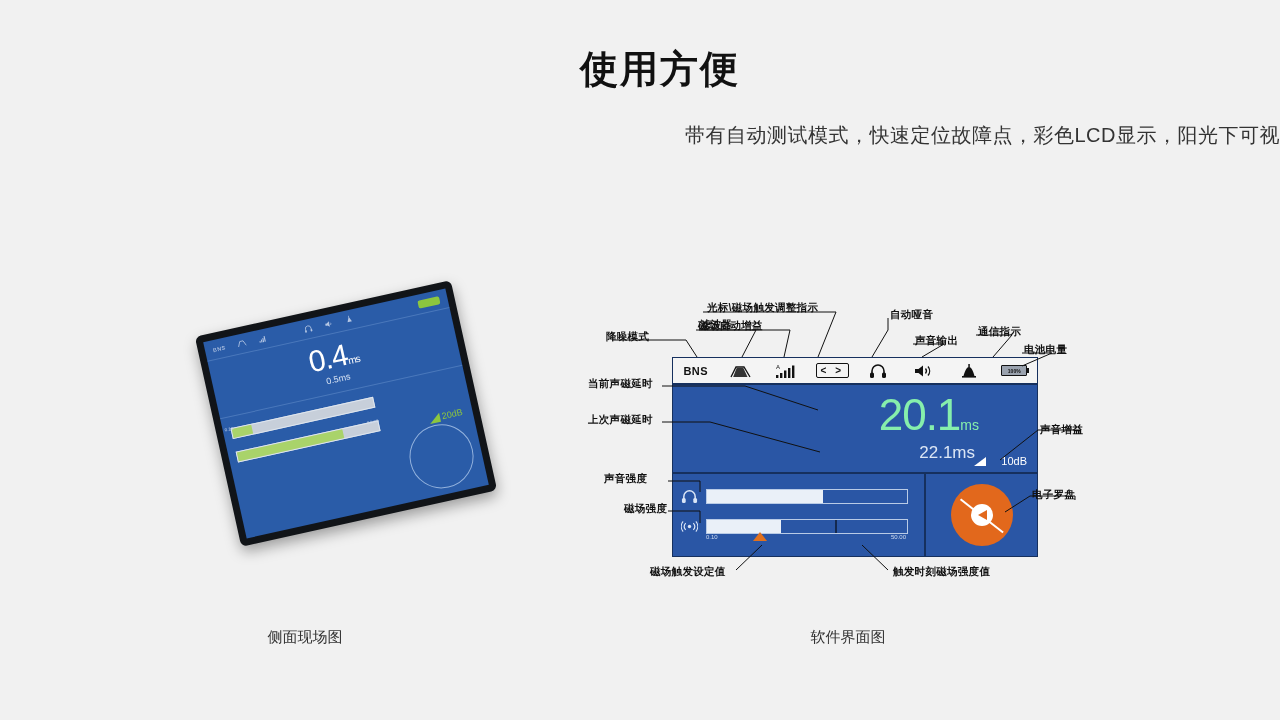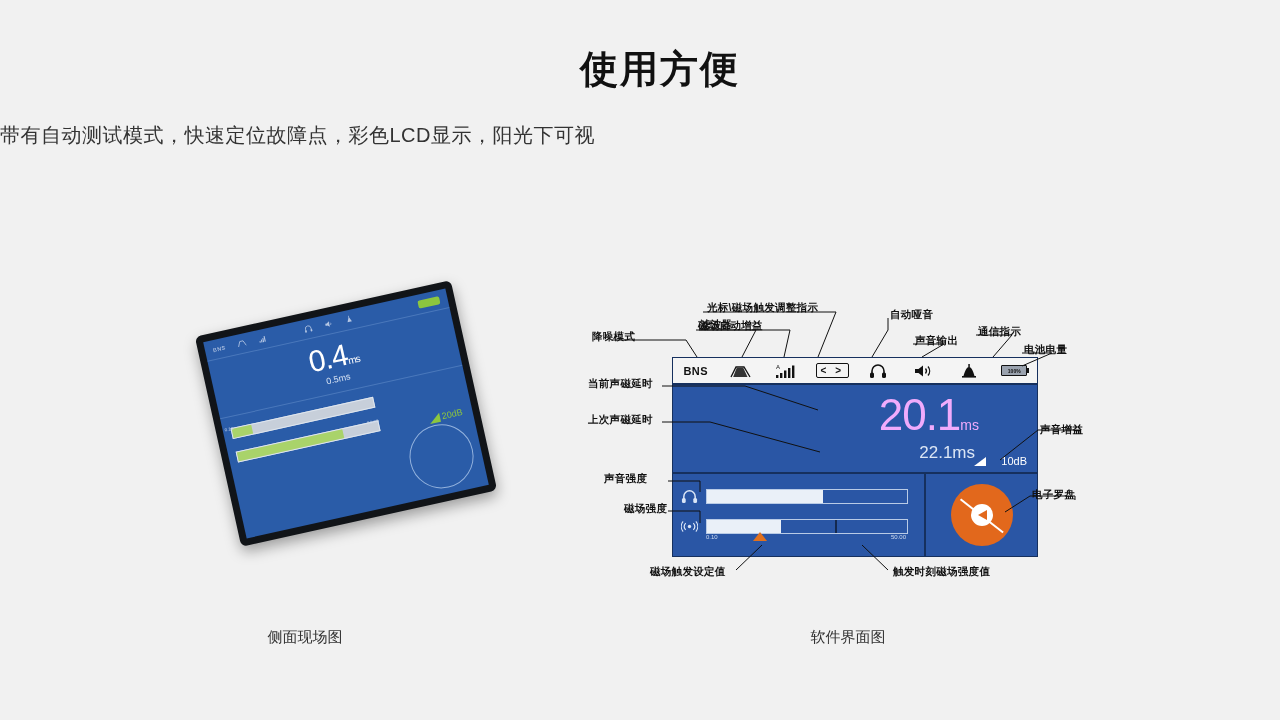--- a/index.html
+++ b/index.html
@@ -11,21 +11,21 @@
     color:#1a1a1a;
   }
   #slide{position:absolute;inset:0;}
 
   
   .title{
     position:absolute;left:0;top:44px;width:1280px;text-align:center;
     font-size:38px;font-weight:bold;letter-spacing:2px;color:#111;padding-left:20px;
   }
   .subtitle{
-    position:absolute;left:0;top:122px;width:1280px;text-align:left;
+    position:absolute;left:0;top:122px;width:1280px;text-align:right;
     font-size:20px;color:#333;letter-spacing:.5px;
   }
 
   
   .caption{position:absolute;font-size:15px;color:#333;text-align:center;}
   #cap-left{left:225px;top:628px;width:160px;}
   #cap-right{left:768px;top:628px;width:160px;}
 
   
   #photo{
@@ -108,21 +108,21 @@
     background:#9aa2ae;display:flex;align-items:center;justify-content:center;
   }
   .batt-box::after{content:"";position:absolute;right:-3px;top:2px;width:2px;height:5px;background:#111;}
   .batt-txt{font-size:5px;color:#111;font-weight:bold;}
 
   .ui-main{
     position:absolute;left:0;top:29px;width:100%;height:85px;
     border-bottom:2px solid #16305e;
   }
   .ui-big{
-    position:absolute;right:58px;top:6px;color:#f0abfc;
+    position:absolute;right:58px;top:6px;color:#86efac;
     font-size:44px;font-weight:300;letter-spacing:-1px;line-height:1;
   }
   .ui-big .u{font-size:14px;letter-spacing:0;}
   .ui-prev{
     position:absolute;right:62px;top:56px;color:#dce6f5;font-size:17px;
   }
   .ui-gain{
     position:absolute;right:10px;bottom:5px;color:#fff;font-size:11px;
     display:flex;align-items:center;gap:15px;
   }
@@ -370,21 +370,21 @@
           <span class="hub">
             <span class="arrow"></span>
           </span>
         </span>
       </div>
     </div>
   </div>
 
   <div class="caption" id="cap-right">软件界面图</div>
 
-  <div class="anno" style="left:592px;top:330px;">降噪模式</div>
+  <div class="anno" style="left:606px;top:330px;">降噪模式</div>
   <div class="anno" style="left:700px;top:318px;">滤波器</div>
   <div class="anno" style="left:707px;top:301px;">光标\磁场触发调整指示</div>
 
   <div class="anno" style="left:698px;top:319px;">磁场自动增益</div>
   <div class="anno" style="left:890px;top:308px;">自动哑音</div>
   <div class="anno" style="left:915px;top:334px;">声音输出</div>
   <div class="anno" style="left:978px;top:325px;">通信指示</div>
   <div class="anno" style="left:1024px;top:343px;">电池电量</div>
 
   <div class="anno" style="left:588px;top:377px;">当前声磁延时</div>

